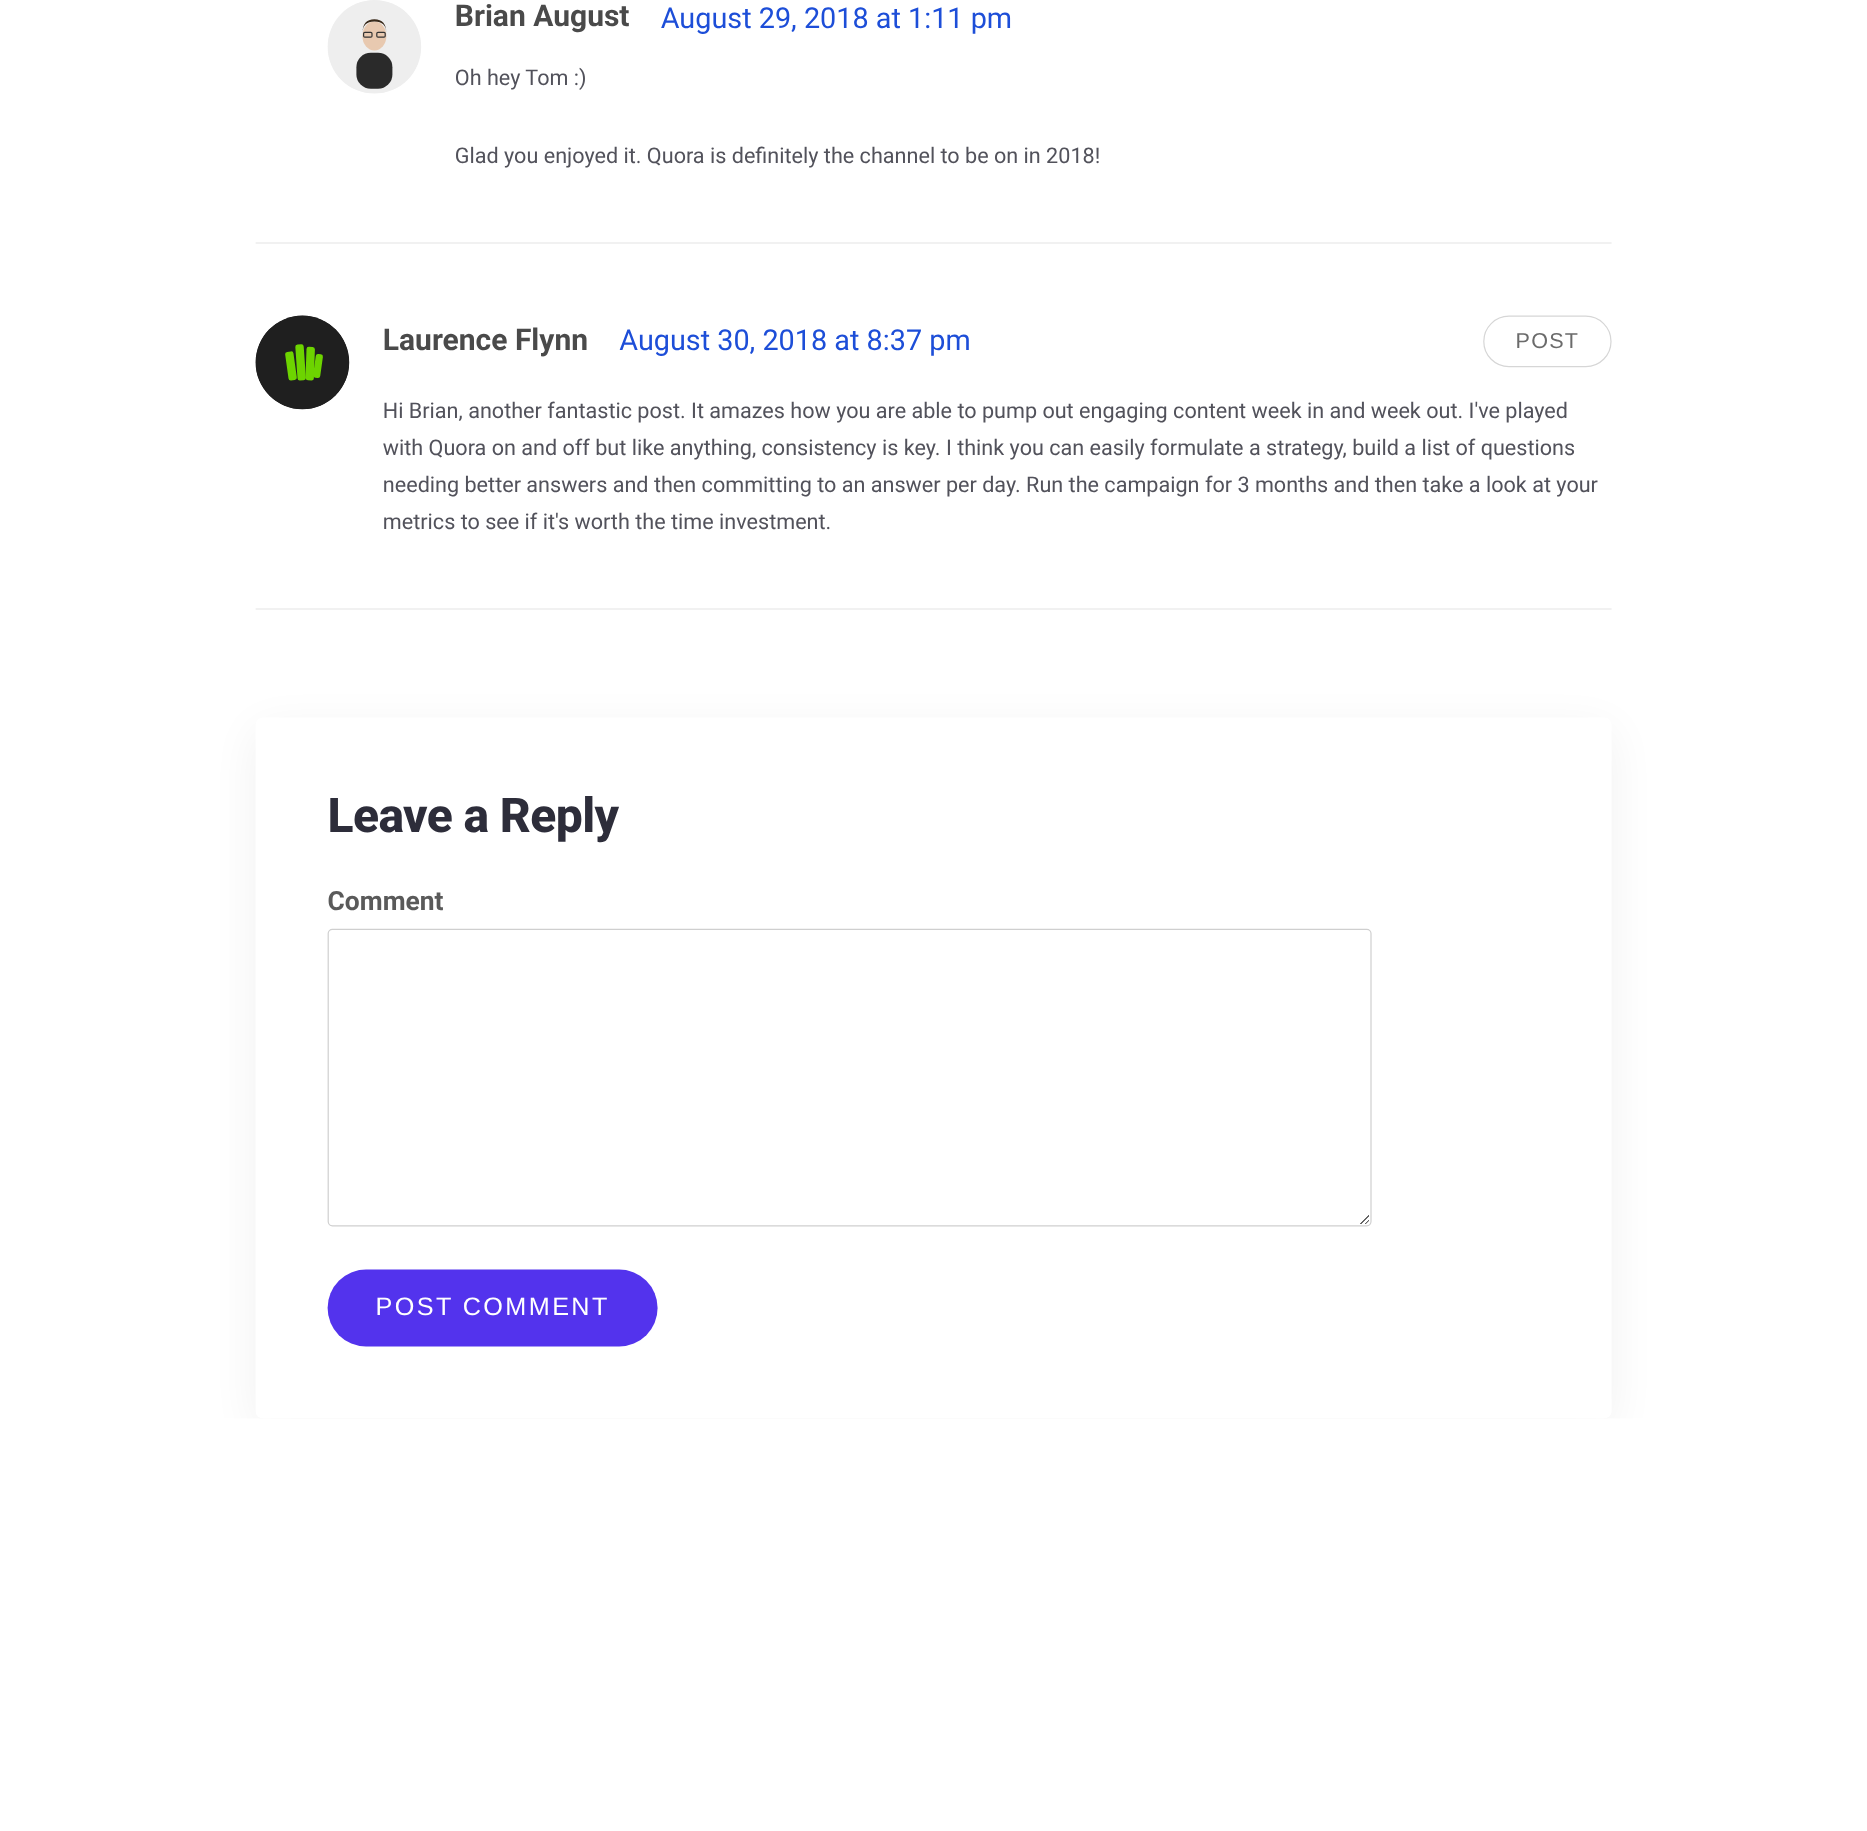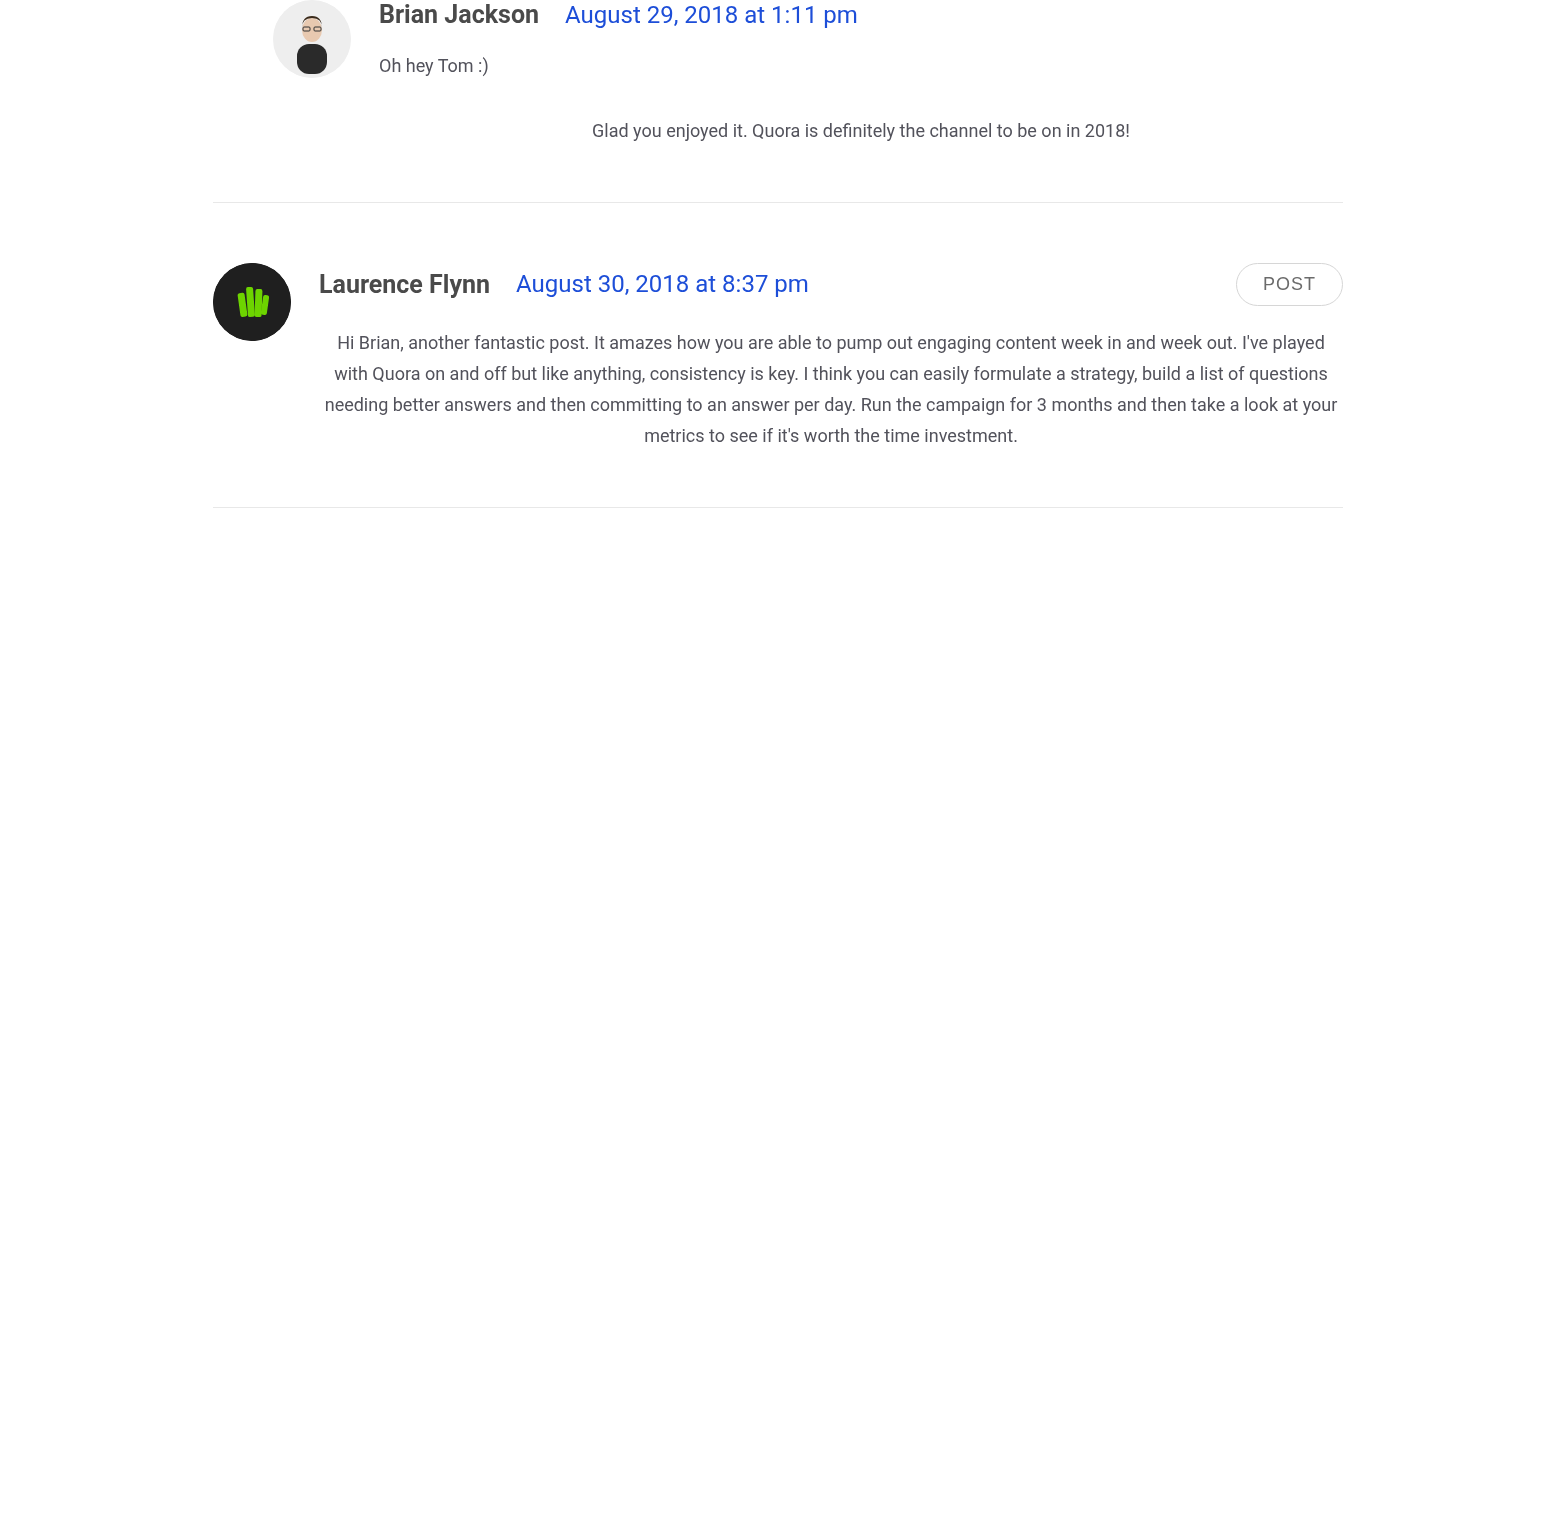--- a/index.html
+++ b/index.html
@@ -65,21 +65,21 @@
     border-radius: 999px;
     cursor: pointer;
     font-weight: 500;
   }
   .comment-text {
     font-size: 18px;
     line-height: 1.72;
     color: #52525b;
   }
   .comment-text p { margin-bottom: 34px; }
-  .comment-text p:last-child { margin-bottom: 0; text-align: center; }
+  .comment-text p:last-child { margin-bottom: 0; }
   .divider {
     border: none;
     border-top: 1px solid #e8e8e8;
     margin: 0;
   }
   .reply-form-card {
     background: #ffffff;
     box-shadow: 0 10px 40px rgba(0,0,0,0.06);
     border-radius: 6px;
     margin-top: 90px;
@@ -134,21 +134,21 @@
         <circle cx="39" cy="39" r="39" fill="#eeeeee"></circle>
         <ellipse cx="39" cy="30" rx="10" ry="12" fill="#e8c9b0"></ellipse>
         <path d="M39 18 q-10 0 -10 10 q0 -12 10 -12 q10 0 10 12 q0 -10 -10 -10" fill="#3a2a1a"></path>
         <rect x="24" y="44" width="30" height="30" rx="12" fill="#2a2a2a"></rect>
         <rect x="30" y="27" width="7" height="4" rx="1" fill="none" stroke="#333" stroke-width="1"></rect>
         <rect x="41" y="27" width="7" height="4" rx="1" fill="none" stroke="#333" stroke-width="1"></rect>
       </svg>
     </div>
     <div class="comment-body">
       <header class="comment-header">
-        <span class="comment-author">Brian Jackson</span>
+        <span class="comment-author">Brian August</span>
         <span class="comment-date">August 29, 2018 at 1:11 pm</span>
       </header>
       <div class="comment-text">
         <p>Oh hey Tom :)</p>
         <p>Glad you enjoyed it. Quora is definitely the channel to be on in 2018!</p>
       </div>
     </div>
   </article>
 
   <hr class="divider">
@@ -172,14 +172,22 @@
         <button class="reply-button">POST</button>
       </header>
       <div class="comment-text">
         <p>Hi Brian, another fantastic post. It amazes how you are able to pump out engaging content week in and week out. I've played with Quora on and off but like anything, consistency is key. I think you can easily formulate a strategy, build a list of questions needing better answers and then committing to an answer per day. Run the campaign for 3 months and then take a look at your metrics to see if it's worth the time investment.</p>
       </div>
     </div>
   </article>
 
   <hr class="divider">
 
+  <section class="reply-form-card">
+    <h2 class="reply-title">Leave a Reply</h2>
+    <label class="form-label">Comment</label>
+    <textarea class="comment-textarea" style=""></textarea>
+    <div>
+      <button class="post-button">POST COMMENT</button>
+    </div>
+  </section>
 
 </div>
 
 </body></html>

